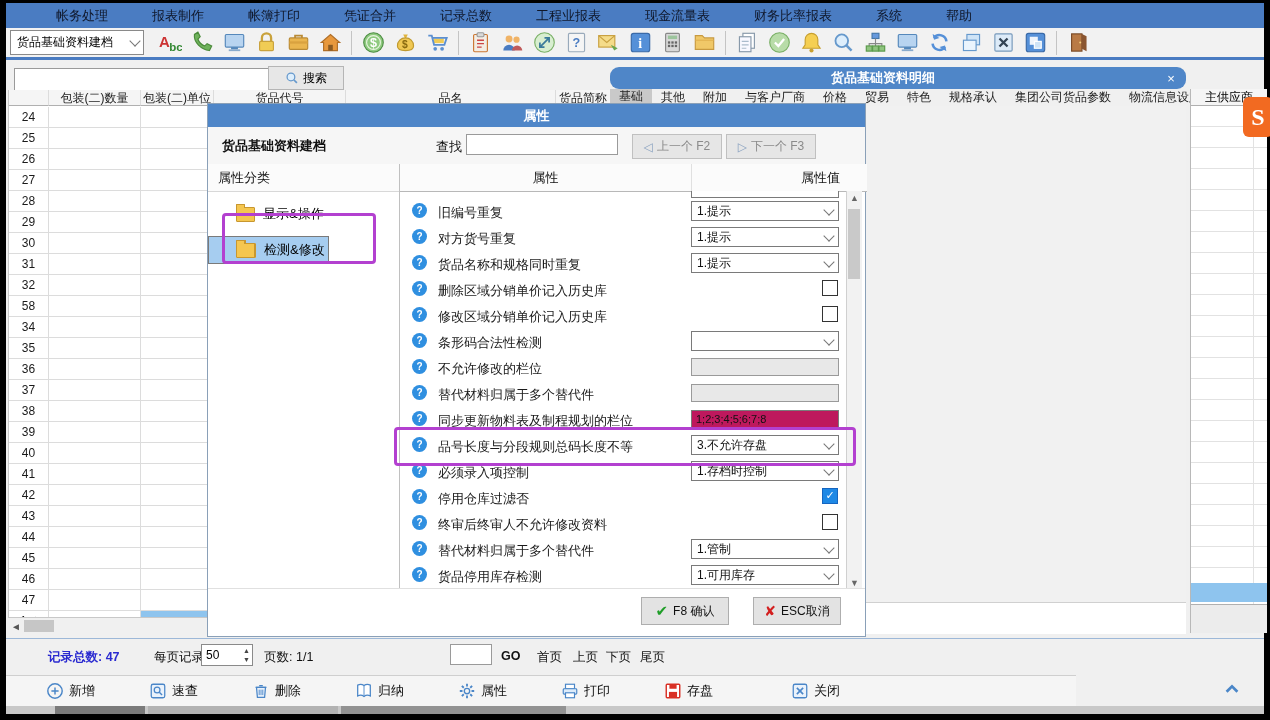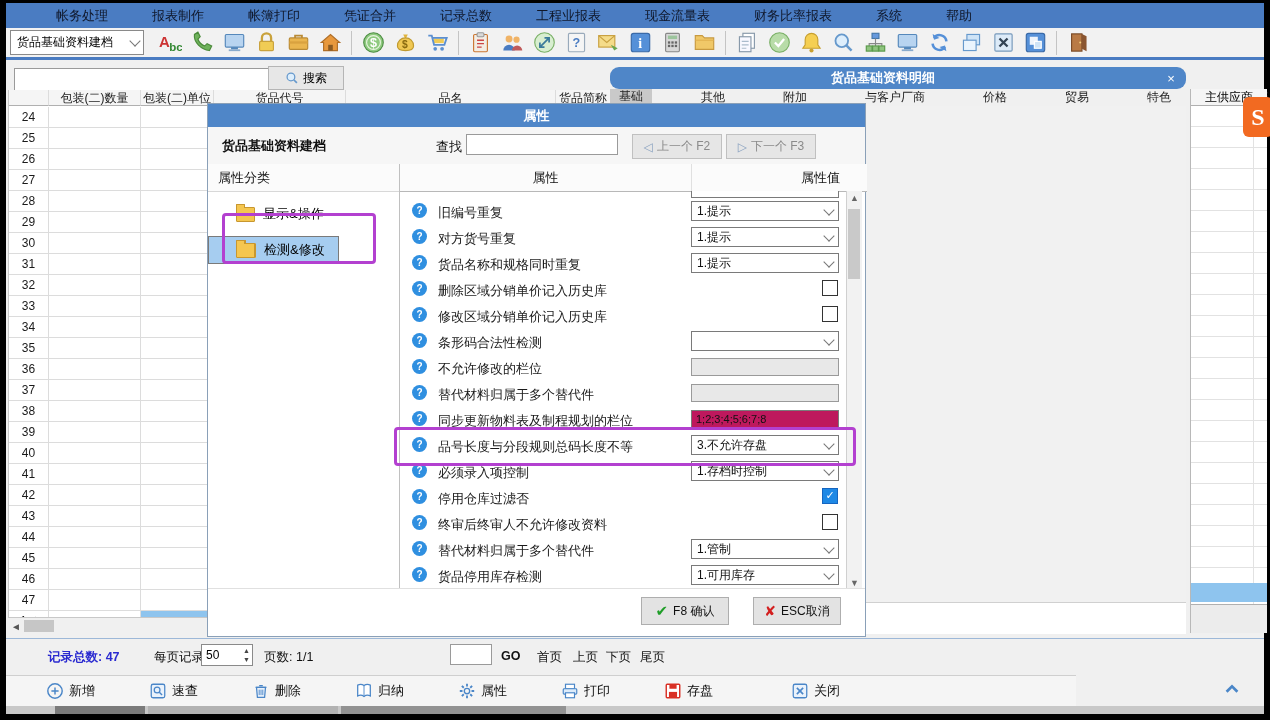--- a/index.html
+++ b/index.html
@@ -28,21 +28,21 @@
   .c0{width:40px;} .c1{width:92px;} .c2{width:73px;} .c3{width:132px;} .c4{width:210px;} .c5{flex:1;}
   .num{color:#1a1a1a;}
   .sel-cell{background:#8ec4ee;}
   .hscroll{left:8px;top:617px;width:600px;height:16px;background:#f0f0f0;border-top:1px solid #c8c8c8;z-index:1;display:flex;align-items:center;}
   .hs-arrow{width:16px;height:14px;display:flex;align-items:center;justify-content:center;color:#555;font-size:10px;}
   .hs-thumb{width:30px;height:12px;background:#c6c6c6;}
   
   .panel-title{left:610px;top:67px;width:576px;height:22px;background:#4f86c8;color:#fff;display:flex;align-items:center;z-index:1;border-radius:9px;}
   .panel-title .pt-label{flex:1;text-align:center;font-size:13px;font-weight:bold;}
   .pt-close{width:30px;text-align:center;font-size:13px;color:#fff;}
-  .tabstrip{left:610px;top:89px;width:557px;height:17px;background:#f0f0f0;display:flex;align-items:stretch;z-index:1;font-size:12px;border-bottom:1px solid #c8c8c8;gap:40px;}
+  .tabstrip{left:610px;top:89px;width:557px;height:17px;background:#f0f0f0;display:flex;align-items:stretch;z-index:1;font-size:12px;border-bottom:1px solid #c8c8c8;}
   .tab{padding:0 9px;display:flex;align-items:center;color:#222;white-space:nowrap;}
   .tab.active{background:#c9c9c9;border-bottom:2px solid #555;}
   .tab-arrows{margin-left:auto;display:flex;align-items:center;gap:8px;color:#8aa0c0;font-size:10px;padding-right:6px;}
   .panel-bg{left:610px;top:106px;width:576px;height:496px;background:#f1f1f1;z-index:1;}
   .panel-bg2{left:610px;top:602px;width:576px;height:31px;background:#fff;border-top:1px solid #d0d0d0;z-index:1;}
   
   .supplier{left:1190px;top:89px;width:76px;height:544px;background:#fff;border-left:1px solid #b8b8b8;z-index:1;}
   .sup-head{height:16px;background:#f5f5f5;border-bottom:1px solid #b0b0b0;font-size:12px;text-align:center;line-height:16px;}
   .sup-body{position:absolute;top:17px;left:0;right:0;bottom:28px;background:repeating-linear-gradient(to bottom,#fff 0 20px,#e2e2e2 20px 21px);}
   .sup-vline{position:absolute;top:17px;bottom:28px;left:62px;width:1px;background:#e2e2e2;}
@@ -50,21 +50,21 @@
   .sup-foot{position:absolute;left:0;right:0;bottom:0;height:28px;background:#ececec;border-top:1px solid #b0b0b0;}
   .logo{left:1243px;top:97px;width:30px;height:40px;background:#f26a21;border-radius:6px;z-index:2;display:flex;align-items:center;justify-content:center;color:#fff;font-weight:bold;font-size:24px;font-family:"Liberation Serif","DejaVu Serif",serif;}
   
   .ff{z-index:1;}
   .lbl{position:absolute;font-size:12px;color:#1a1a1a;white-space:nowrap;}
   .lbl.gray{color:#9a9a9a;} .lbl.red{color:#e02020;}
   .inp{position:absolute;background:#fff;border:1px solid #8a8a8a;font-size:12px;box-sizing:border-box;padding:0 4px;line-height:18px;color:#111;}
   .gbtn{position:absolute;background:#dcdcdc;border:1px solid #9a9a9a;font-size:12px;display:flex;align-items:center;justify-content:center;box-sizing:border-box;color:#111;}
   .cbx{position:absolute;width:13px;height:13px;border:1.5px solid #333;background:#fff;box-sizing:border-box;}
   .cbx.dis{border-color:#aaa;}
-  .sel{position:absolute;background:#fff;border:1px solid #7a7a7a;font-size:12px;display:flex;align-items:center;justify-content:space-between;box-sizing:border-box;padding:0 13px 0 4px;}
+  .sel{position:absolute;background:#fff;border:1px solid #7a7a7a;font-size:12px;display:flex;align-items:center;justify-content:space-between;box-sizing:border-box;padding:0 3px 0 4px;}
   .darr{width:0;height:0;border-left:4px solid transparent;border-right:4px solid transparent;border-top:5px solid #444;}
   .gline{position:absolute;border:1px solid #c6c6c6;}
   
   .dialog{left:207px;top:103px;width:659px;height:534px;background:#fff;border:1px solid #8aa0b8;box-sizing:border-box;z-index:5;}
   .dlg-title{position:absolute;left:0;top:0;right:0;height:23px;background:#4f86c8;color:#fff;font-size:13px;font-weight:bold;display:flex;align-items:center;justify-content:center;}
   .dlg-sub{position:absolute;left:0;top:23px;right:0;height:37px;background:#f6f6f6;border-bottom:1px solid #d0d0d0;}
   .dlg-sub .caption{position:absolute;left:14px;top:10px;font-size:13px;font-weight:bold;color:#111;}
   .find-lbl{position:absolute;left:228px;top:11px;font-size:13px;color:#111;}
   .find-inp{position:absolute;left:258px;top:7px;width:152px;height:21px;background:#fff;border:1px solid #9a9a9a;box-sizing:border-box;}
   .nav-btn{position:absolute;top:7px;width:88px;height:23px;background:#e6e6e6;border:1px solid #c0c0c0;color:#8a8a8a;font-size:12px;display:flex;align-items:center;justify-content:center;gap:4px;}
@@ -437,21 +437,21 @@
         <div class="t-row">
           <div class="t-cell c0 num">32</div>
           <div class="t-cell c1"></div>
           <div class="t-cell c2"></div>
           <div class="t-cell c3"></div>
           <div class="t-cell c4"></div>
           <div class="t-cell c5"></div>
         </div>
 
         <div class="t-row">
-          <div class="t-cell c0 num">33</div>
+          <div class="t-cell c0 num">58</div>
           <div class="t-cell c1"></div>
           <div class="t-cell c2"></div>
           <div class="t-cell c3"></div>
           <div class="t-cell c4"></div>
           <div class="t-cell c5"></div>
         </div>
 
         <div class="t-row">
           <div class="t-cell c0 num">34</div>
           <div class="t-cell c1"></div>

